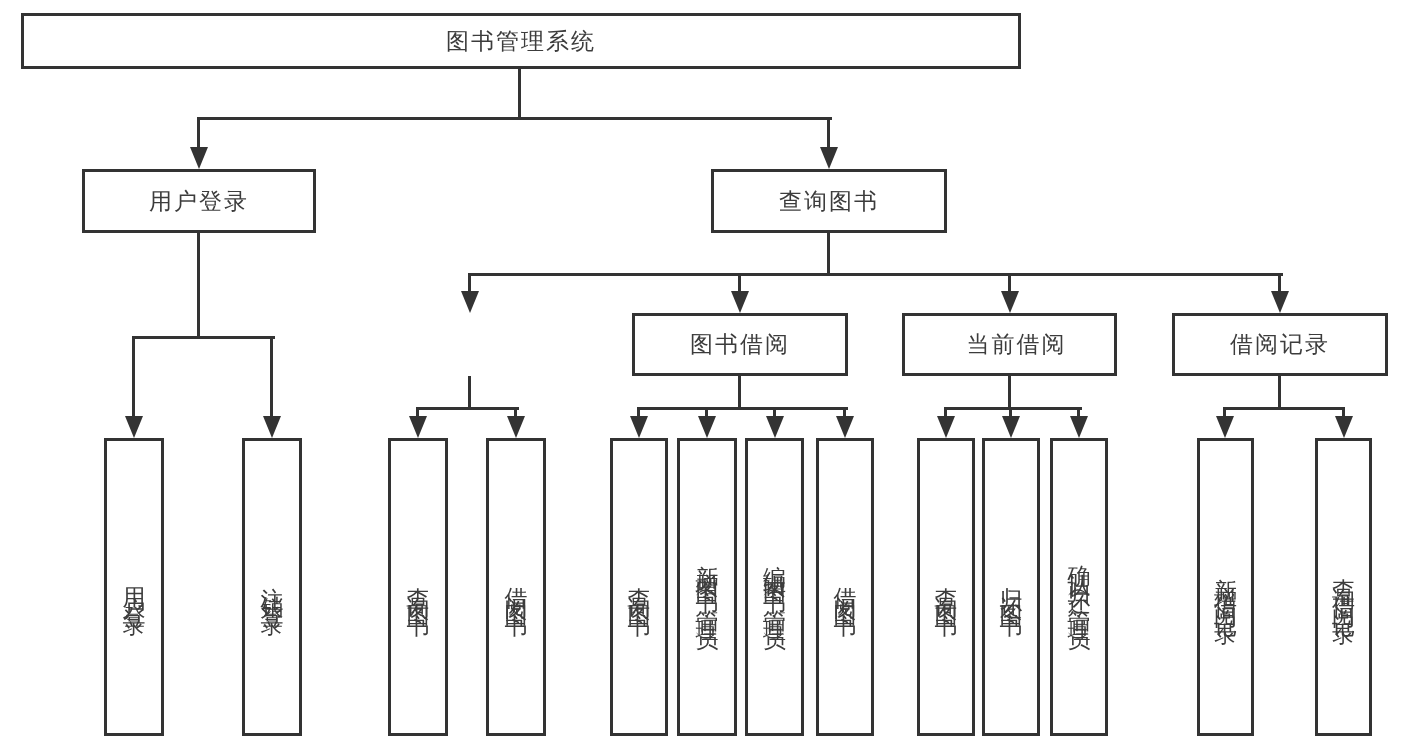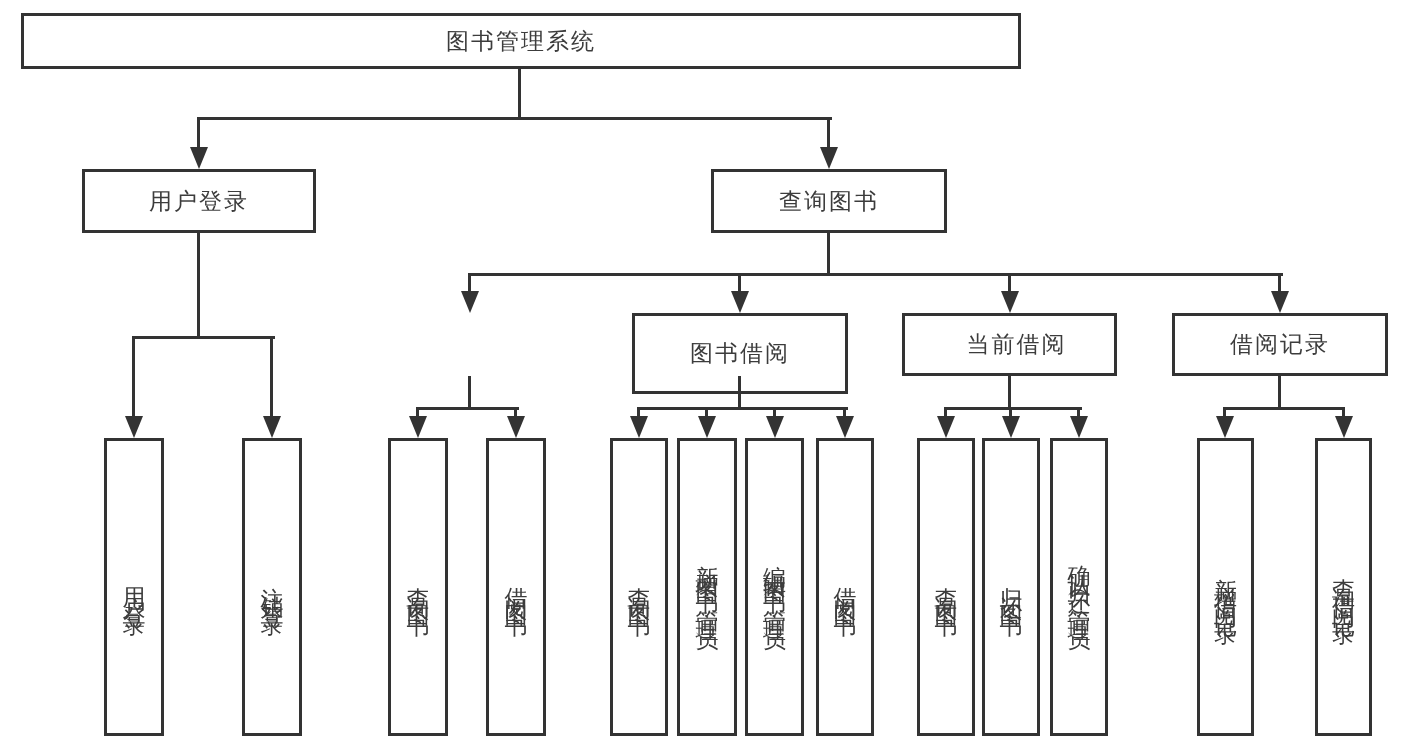--- a/index.html
+++ b/index.html
@@ -75,21 +75,21 @@
     <span>图书管理系统</span>
   </div>
 
   <div class="hbox" style="left:82px; top:169px; width:234px; height:64px;">
     <span>用户登录</span>
   </div>
   <div class="hbox" style="left:711px; top:169px; width:236px; height:64px;">
     <span>查询图书</span>
   </div>
 
-  <div class="hbox" style="left:632px; top:313px; width:216px; height:81px;">
+  <div class="hbox" style="left:632px; top:313px; width:216px; height:63px;">
     <span>图书借阅</span>
   </div>
   <div class="hbox" style="left:902px; top:313px; width:215px; height:63px;padding-left:14px;">
     <span>当前借阅</span>
   </div>
   <div class="hbox" style="left:1172px; top:313px; width:216px; height:63px;">
     <span>借阅记录</span>
   </div>
 
   <div class="vbox" style="left:104px; top:438px; width:60px; height:298px;">

